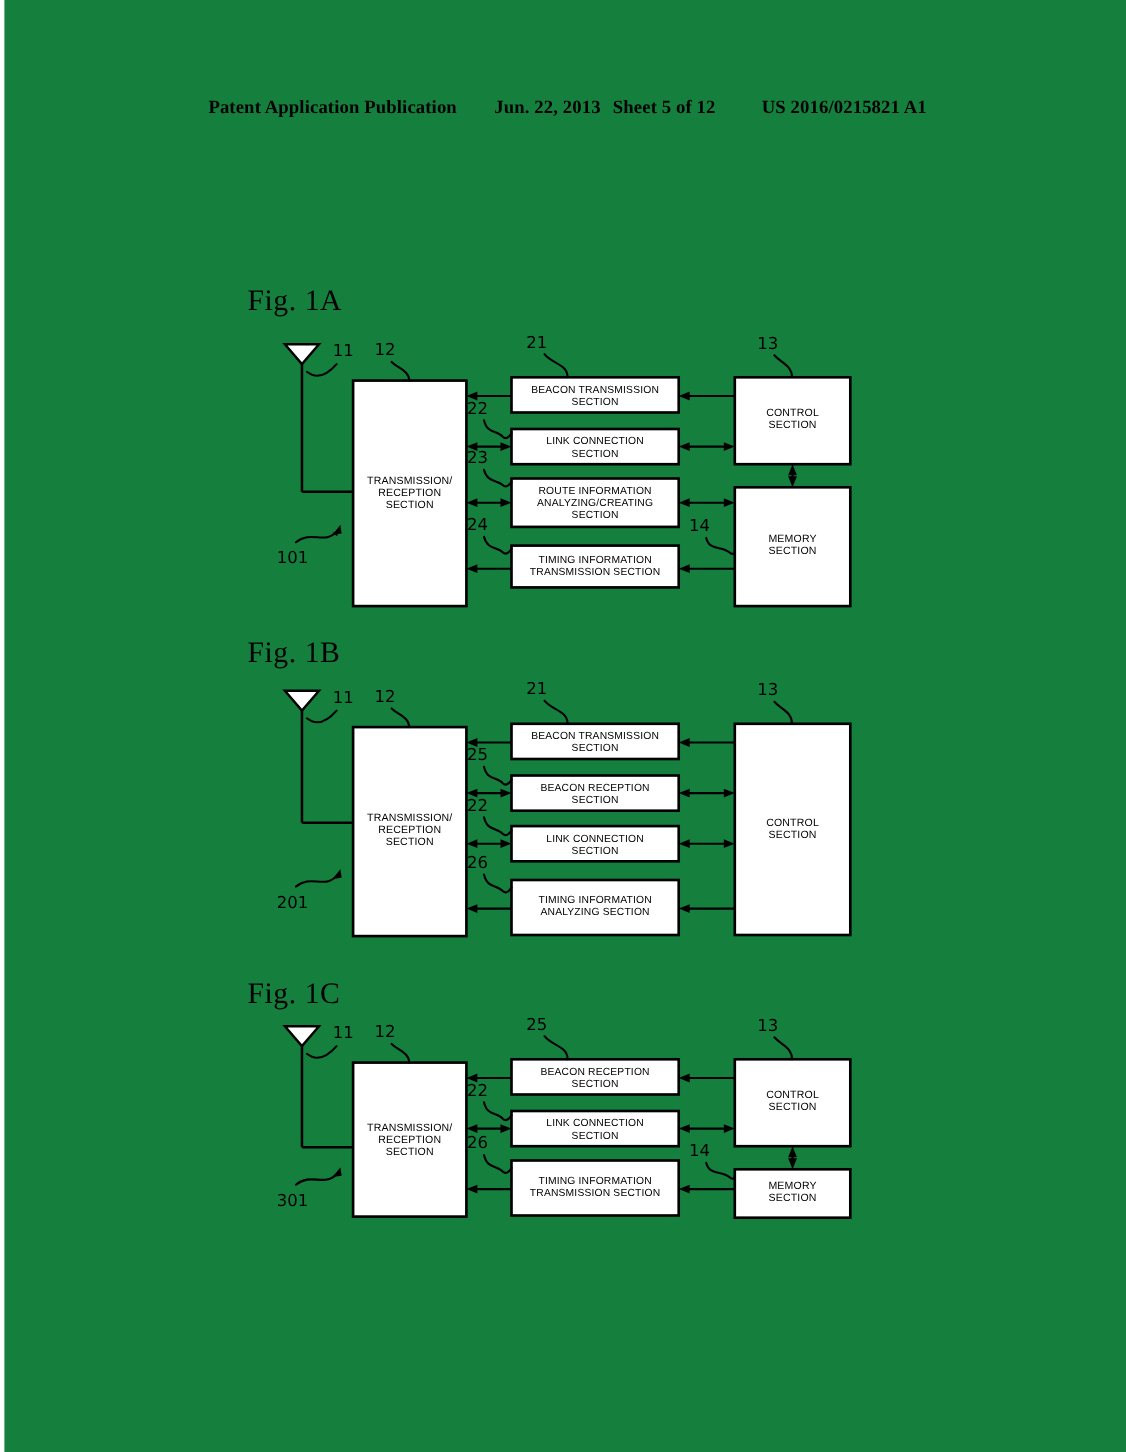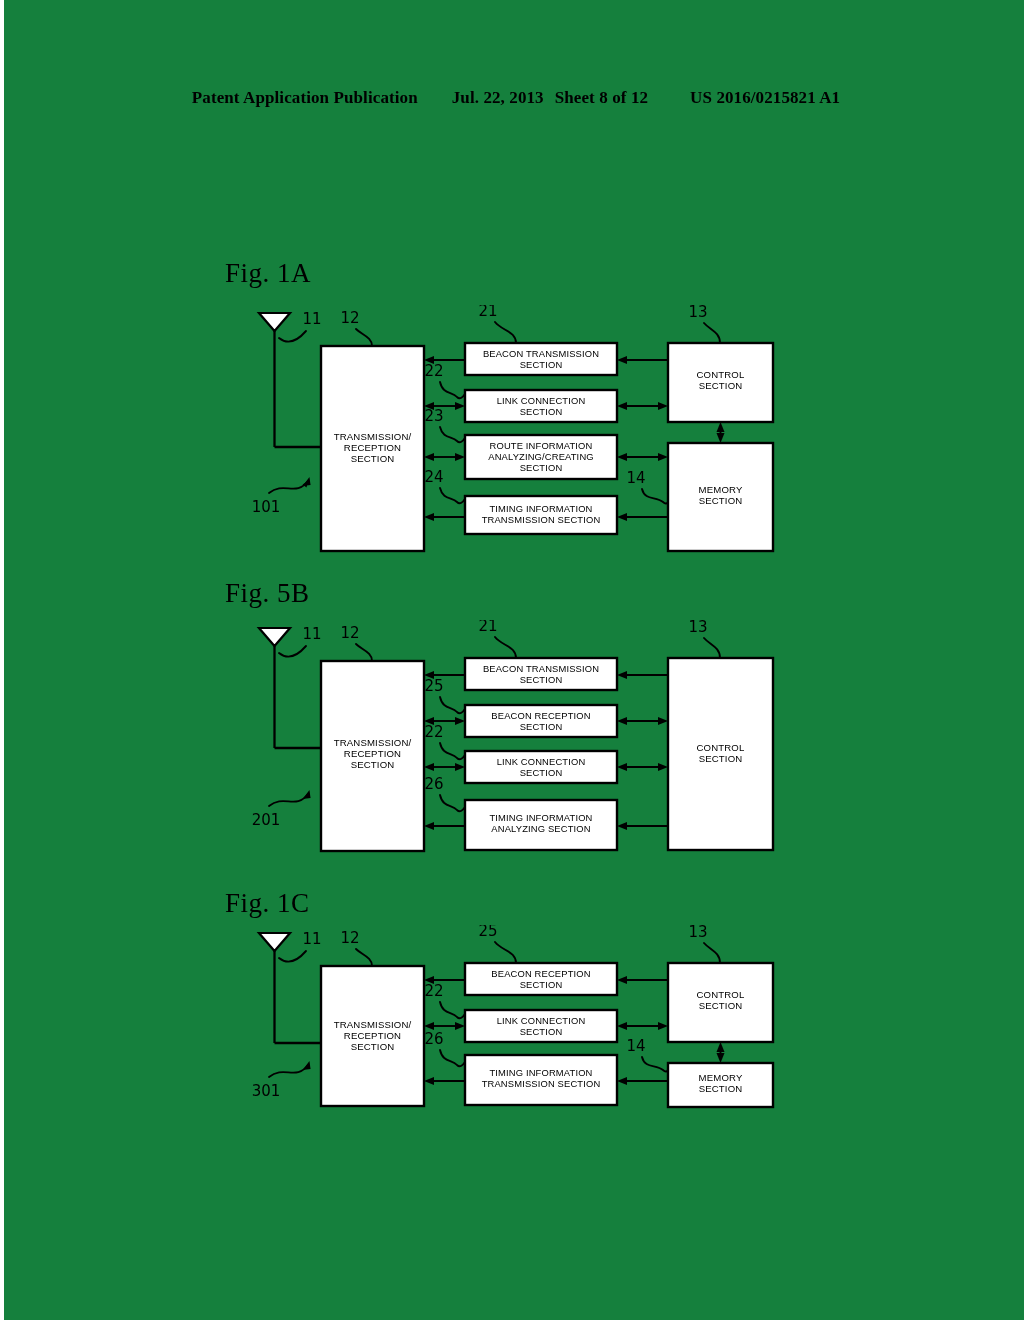--- a/index.html
+++ b/index.html
@@ -40,22 +40,22 @@
   .refnum{font-size:15px;fill:#000;text-anchor:middle;font-family:"DejaVu Sans",sans-serif;}
   .antfill{fill:#ffffff;stroke:#000;stroke-width:2.2;}
 </style>
 </head>
 <body>
 
 <div id="sheet">
 
   <div class="hdr">
     <span class="h1">Patent Application Publication</span>
-    <span class="h2">Jul. 22, 2013</span>
-    <span class="h3">Sheet 8 of 12</span>
+    <span class="h2">Jun. 22, 2013</span>
+    <span class="h3">Sheet 5 of 12</span>
     <span class="h4">US 2016/0215821 A1</span>
   </div>
 
   <div class="figtitle" style="left:221px;top:258px;">Fig. 1A</div>
 
   <svg class="figsvg" style="left:240px;top:305px;" width="560" height="260" viewBox="0 0 560 260">
 
     <g>
       <polygon class="antfill" points="15,8 46,8 30.5,26"></polygon>
       <path class="lnthick" d="M30.5,26 L30.5,142"></path>
@@ -137,21 +137,21 @@
     <polygon points="476.5,138 472.5,128 480.5,128" fill="#000"></polygon>
 
     <path class="ln" d="M380,152 L417,152"></path>
     <polygon points="373,152 383,148 383,156" fill="#000"></polygon>
     <polygon points="424,152 414,148 414,156" fill="#000"></polygon>
 
     <path class="ln" d="M424,212 L380,212"></path>
     <polygon points="373,212 383,208 383,216" fill="#000"></polygon>
   </svg>
 
-  <div class="figtitle" style="left:221px;top:578px;">Fig. 5B</div>
+  <div class="figtitle" style="left:221px;top:578px;">Fig. 1B</div>
 
   <svg class="figsvg" style="left:240px;top:620px;" width="560" height="245" viewBox="0 0 560 245">
 
     <g>
       <polygon class="antfill" points="15,8 46,8 30.5,26"></polygon>
       <path class="lnthick" d="M30.5,26 L30.5,128"></path>
       <path class="lnthick" d="M30.5,128 L77,128"></path>
     </g>
     <path class="leader" d="M35,33 C45,41 55,34 62,26"></path>
     <text class="refnum" x="68" y="19">11</text>

